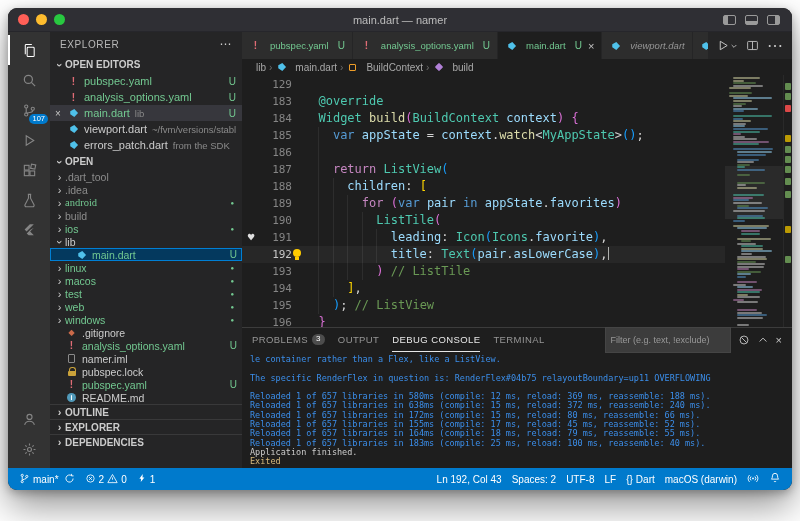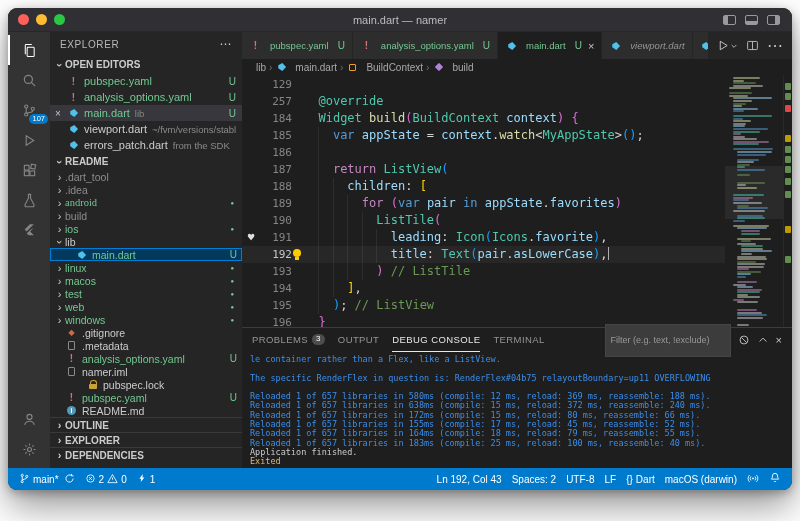--- a/index.html
+++ b/index.html
@@ -79,21 +79,21 @@
   .ruler{width:9px;flex:0 0 auto;position:relative;border-left:1px solid rgba(255,255,255,.05)}
   .ruler-mark{position:absolute;left:1px;right:1px;height:7px;border-radius:1px;opacity:.9}
   
   .panel{height:141px;flex:0 0 auto;border-top:1px solid #3c3c3c;display:flex;flex-direction:column;background:#1e1e1e}
   .panel-header{height:24px;display:flex;align-items:center;padding:0 10px;flex:0 0 auto}
   .panel-tabs{display:flex;gap:13px;height:100%;align-items:stretch}
   .panel-tab{font-size:9.5px;letter-spacing:.4px;color:#969696;display:flex;align-items:center;gap:4px;cursor:pointer;border-bottom:1px solid transparent}
   .panel-tab.active{color:#e7e7e7;border-bottom-color:#e7e7e7}
   .pt-badge{background:#4d4d4d;color:#fff;border-radius:8px;font-size:8px;padding:1px 4px;line-height:1.1}
   .panel-right{margin-left:auto;display:flex;align-items:center;gap:7px;color:#c5c5c5}
-  .filter-input{width:126px;height:33px;background:#3c3c3c;border:1px solid #454545;color:#ccc;font-size:9px;padding:0 5px;outline:none;font-family:"Liberation Sans",sans-serif}
+  .filter-input{width:126px;height:26px;background:#3c3c3c;border:1px solid #454545;color:#ccc;font-size:9px;padding:0 5px;outline:none;font-family:"Liberation Sans",sans-serif}
   .filter-input::placeholder{color:#989898}
   .p-ic{display:flex;align-items:center;cursor:pointer;font-size:11px}
   .console{flex:1;overflow:hidden;font-family:"DejaVu Sans Mono",monospace;font-size:8.5px;line-height:9.3px;padding:3px 0 0 8px}
   .console-line{white-space:nowrap}
   .console-input{display:flex;align-items:center;margin-top:1px}
   .tri{width:0;height:0;border-left:5px solid #3794ff;border-top:3.5px solid transparent;border-bottom:3.5px solid transparent;display:inline-block}
   
   .statusbar{height:22px;background:#007acc;display:flex;align-items:center;color:#fff;font-size:10px;padding:0 6px;flex:0 0 auto}
   .sb-item{display:flex;align-items:center;gap:3px;padding:0 5px;height:100%;cursor:pointer;white-space:nowrap}
   .sb-right{margin-left:auto;display:flex;align-items:center}
@@ -239,21 +239,21 @@
               <svg width="10" height="10" viewBox="0 0 16 16">
                 <path fill="#4fc1ea" d="M8.5 1.5L14.5 8 8.5 14.5 2 10V5z"></path>
               </svg>
             </span>
             <span class="oe-label" style="color: rgb(204, 204, 204);">errors_patch.dart</span>
             <span class="oe-desc">from the SDK</span>
           </div>
         </div>
       <div class="section-header">
         <span class="chev down">›</span>
-        <span>README</span>
+        <span>OPEN</span>
       </div>
       <div id="tree">
           <div class="tree-row" style="padding-left: 4px;">
             <span class="chev">›</span>
             <span class="tree-label" style="color: rgb(140, 140, 140);">.dart_tool</span>
           </div>
           <div class="tree-row" style="padding-left: 4px;">
             <span class="chev">›</span>
             <span class="tree-label" style="color: rgb(140, 140, 140);">.idea</span>
           </div>
@@ -313,40 +313,33 @@
           <div class="tree-row" style="padding-left: 4px;">
             <span class="tree-sp"></span>
             <span class="fi">
               <span class="git-glyph">◆</span>
             </span>
             <span class="tree-label" style="color: rgb(204, 204, 204);">.gitignore</span>
           </div>
           <div class="tree-row" style="padding-left: 4px;">
             <span class="tree-sp"></span>
             <span class="fi">
-              <span class="page-icon"></span>
-            </span>
-            <span class="tree-label" style="color: rgb(204, 204, 204);">.metadata</span>
-          </div>
-          <div class="tree-row" style="padding-left: 4px;">
-            <span class="tree-sp"></span>
-            <span class="fi">
               <span class="yaml-glyph">!</span>
             </span>
             <span class="tree-label" style="color: rgb(115, 201, 145);">analysis_options.yaml</span>
             <span class="badge-u">U</span>
           </div>
           <div class="tree-row" style="padding-left: 4px;">
             <span class="tree-sp"></span>
             <span class="fi">
               <span class="page-icon"></span>
             </span>
             <span class="tree-label" style="color: rgb(204, 204, 204); text-align: center;">namer.iml</span>
           </div>
-          <div class="tree-row" style="padding-left: 4px; margin-left: 21px;">
+          <div class="tree-row" style="padding-left: 4px;">
             <span class="tree-sp"></span>
             <span class="fi">
               <span class="lock-icon"></span>
             </span>
             <span class="tree-label" style="color: rgb(204, 204, 204);">pubspec.lock</span>
           </div>
           <div class="tree-row" style="padding-left: 4px;">
             <span class="tree-sp"></span>
             <span class="fi">
               <span class="yaml-glyph">!</span>
@@ -470,21 +463,21 @@
 
       <div class="code-area">
         <div class="code-scroll" id="code">
             <div class="code-line">
               <span class="glyph"></span>
               <span class="lnum">129</span>
               <span class="lcontent"></span>
             </div>
             <div class="code-line">
               <span class="glyph"></span>
-              <span class="lnum">257</span>
+              <span class="lnum">183</span>
               <span class="lcontent"><span style="color: rgb(212, 212, 212);">  </span><span style="color: rgb(78, 201, 176);">@override</span></span>
             </div>
             <div class="code-line">
               <span class="glyph"></span>
               <span class="lnum">184</span>
               <span class="lcontent"><span style="color: rgb(212, 212, 212);">  </span><span style="color: rgb(78, 201, 176);">Widget</span><span style="color: rgb(212, 212, 212);"> </span><span style="color: rgb(220, 220, 170);">build</span><span style="color: rgb(218, 112, 214);">(</span><span style="color: rgb(78, 201, 176);">BuildContext</span><span style="color: rgb(212, 212, 212);"> </span><span style="color: rgb(156, 220, 254);">context</span><span style="color: rgb(218, 112, 214);">)</span><span style="color: rgb(212, 212, 212);"> </span><span style="color: rgb(218, 112, 214);">{</span></span>
             </div>
             <div class="code-line">
               <span class="glyph"></span>
               <span class="lnum">185</span>

